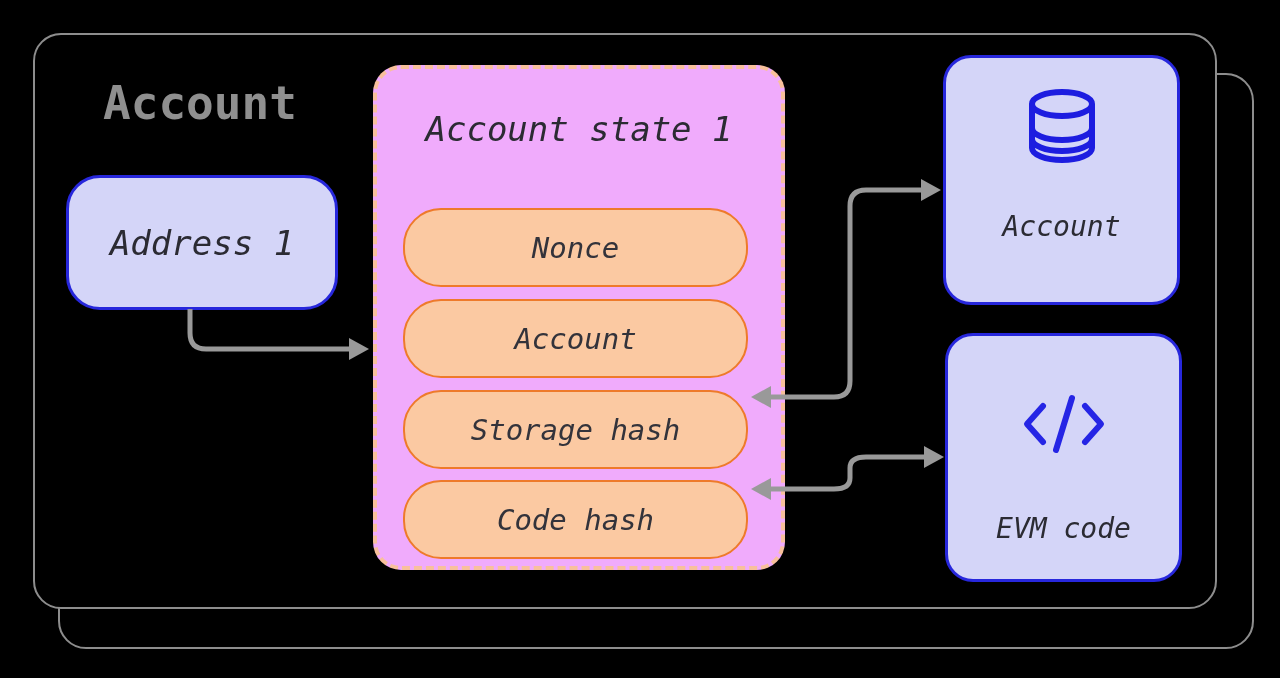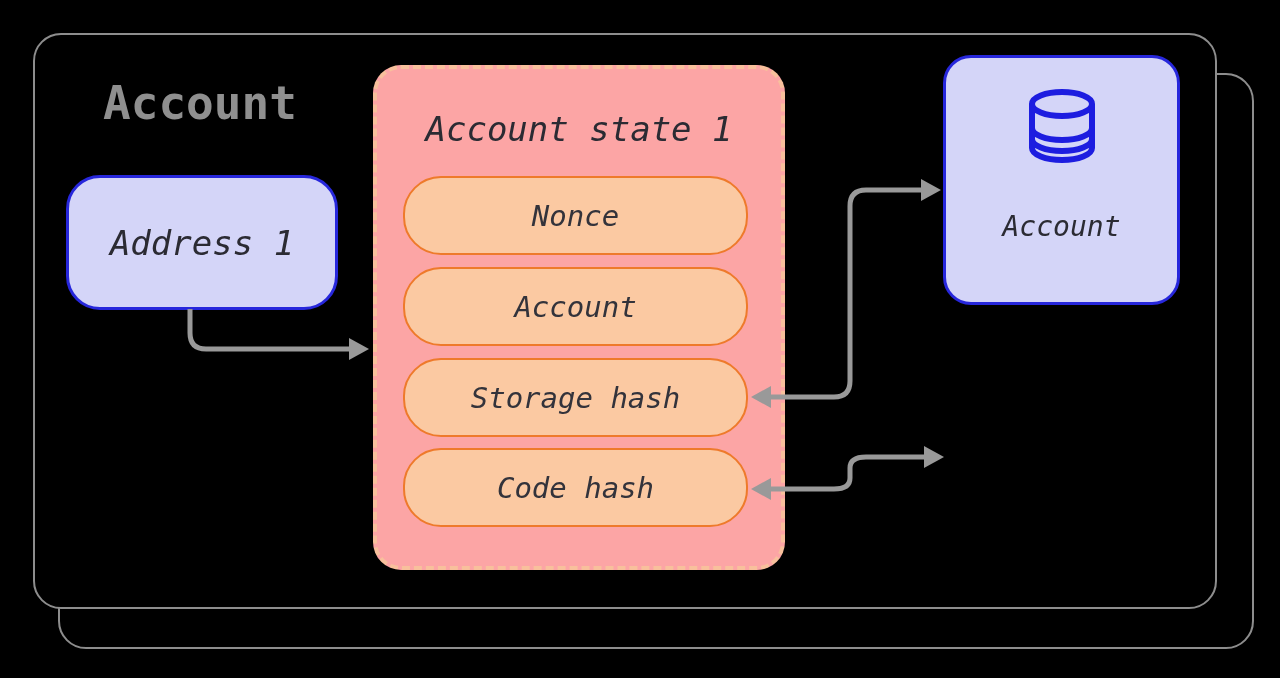--- a/index.html
+++ b/index.html
@@ -78,21 +78,21 @@
     font-size: 28px;
     justify-content: flex-start;
   }
   .evm-node .node-icon { margin-top: 56px; }
   .evm-node .node-label { margin-top: 44px; line-height: 44px; }
   .state-panel {
     position: absolute;
     box-sizing: border-box;
     left: 373px; top: 65px;
     width: 412px; height: 505px;
-    background: #fca5a5;
+    background: #f0abfc;
     border: 4px dashed #f8c09c;
     border-radius: 28px;
     z-index: 2;
   }
   .state-title {
     position: absolute;
     left: 0; right: 0;
     top: 40px;
     text-align: center;
     font-size: 34px;
@@ -106,20 +106,21 @@
     width: 345px; height: 79px;
     background: #fbc9a2;
     border: 2.5px solid #ee7a2b;
     border-radius: 38px;
     display: flex;
     align-items: center;
     justify-content: center;
     font-size: 29px;
     font-style: italic;
     color: #33333b;
+    margin-top: 32px;
   }
   .pill-0 { top: 107px; }
   .pill-1 { top: 198px; }
   .pill-2 { top: 289px; }
   .pill-3 { top: 379px; }
   .arrow-layer {
     position: absolute;
     left: 0; top: 0;
     width: 1280px; height: 678px;
     z-index: 3;
@@ -163,20 +164,30 @@
         <path d="M12 16 V60 A30 12 0 0 0 72 60 V16" stroke="#1d1de0" stroke-width="6"></path>
         <path d="M12 40 A30 12 0 0 0 72 40" stroke="#1d1de0" stroke-width="6"></path>
         <path d="M12 51 A30 12 0 0 0 72 51" stroke="#1d1de0" stroke-width="6"></path>
       </svg>
     </span>
     <span class="node-label">
       <span>Account</span><br>
     </span>
   </div>
 
+  <div class="node evm-node">
+    <span class="node-icon">
+      <svg width="96" height="64" viewBox="0 0 96 64" fill="none" stroke="#2525e5" stroke-width="6" stroke-linecap="round" stroke-linejoin="round">
+        <path d="M27 14 L11 32 L27 50"></path>
+        <path d="M56 6 L40 58"></path>
+        <path d="M69 14 L85 32 L69 50"></path>
+      </svg>
+    </span>
+    <span class="node-label">EVM code</span>
+  </div>
 
   <svg class="arrow-layer" viewBox="0 0 1280 678">
     <g stroke="#999999" stroke-width="5" fill="none">
       <path d="M190 309 V333 Q190 349 206 349 H349"></path>
     </g>
     <polygon points="369,349 349,338 349,360" fill="#999999"></polygon>
 
     <g stroke="#999999" stroke-width="5" fill="none">
       <path d="M921 190 H866 Q850 190 850 206 V381 Q850 397 834 397 H771"></path>
     </g>

